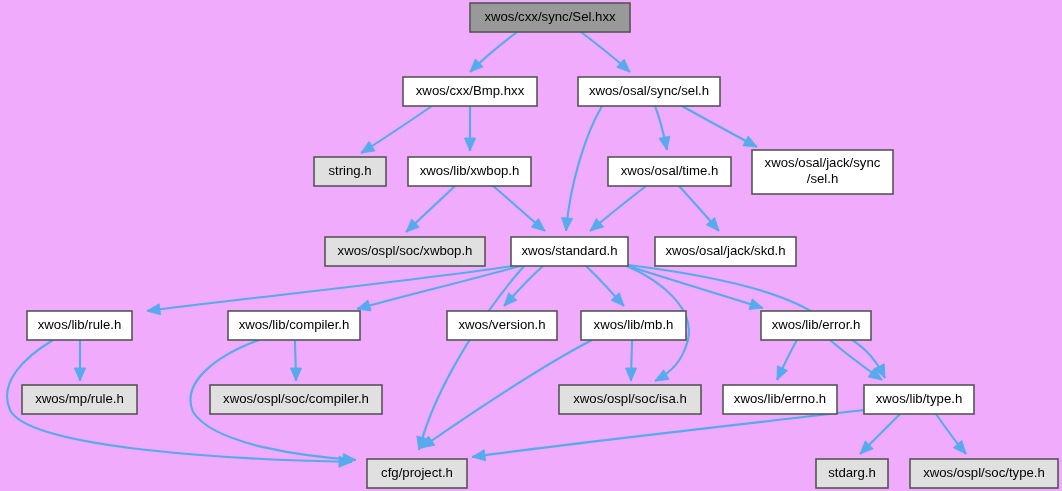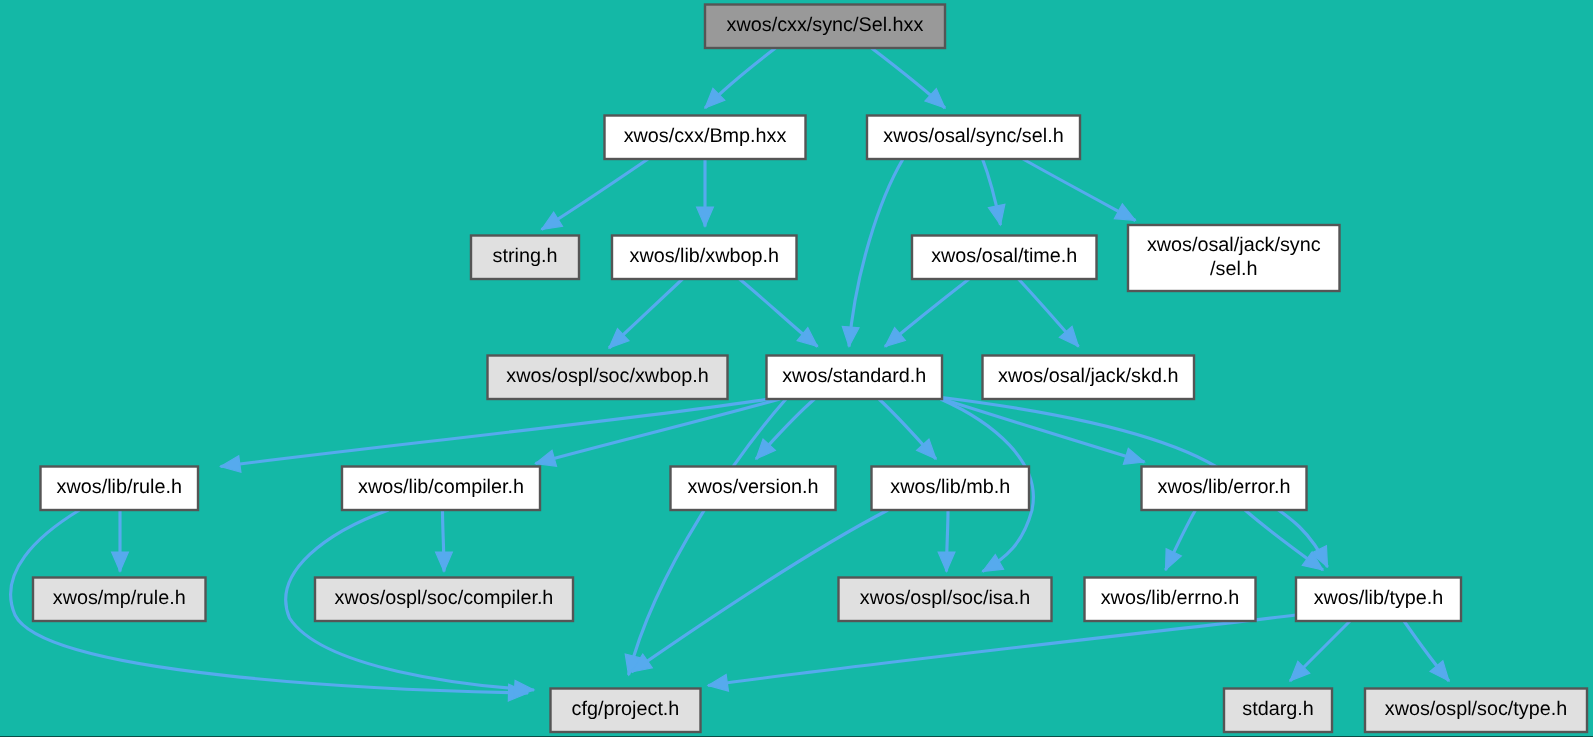--- a/index.html
+++ b/index.html
@@ -5,21 +5,21 @@
 <style>
   html, body {
     margin: 0;
     padding: 0;
     background: #000000;
   }
   #graph-root {
     position: relative;
     width: 1062px;
     height: 491px;
-    background: #14b8a6;
+    background: #f0abfc;
     overflow: hidden;
     font-family: "Liberation Sans", sans-serif;
   }
   svg#graph-canvas {
     position: absolute;
     top: 0;
     left: 0;
     width: 1062px;
     height: 491px;
     display: block;

